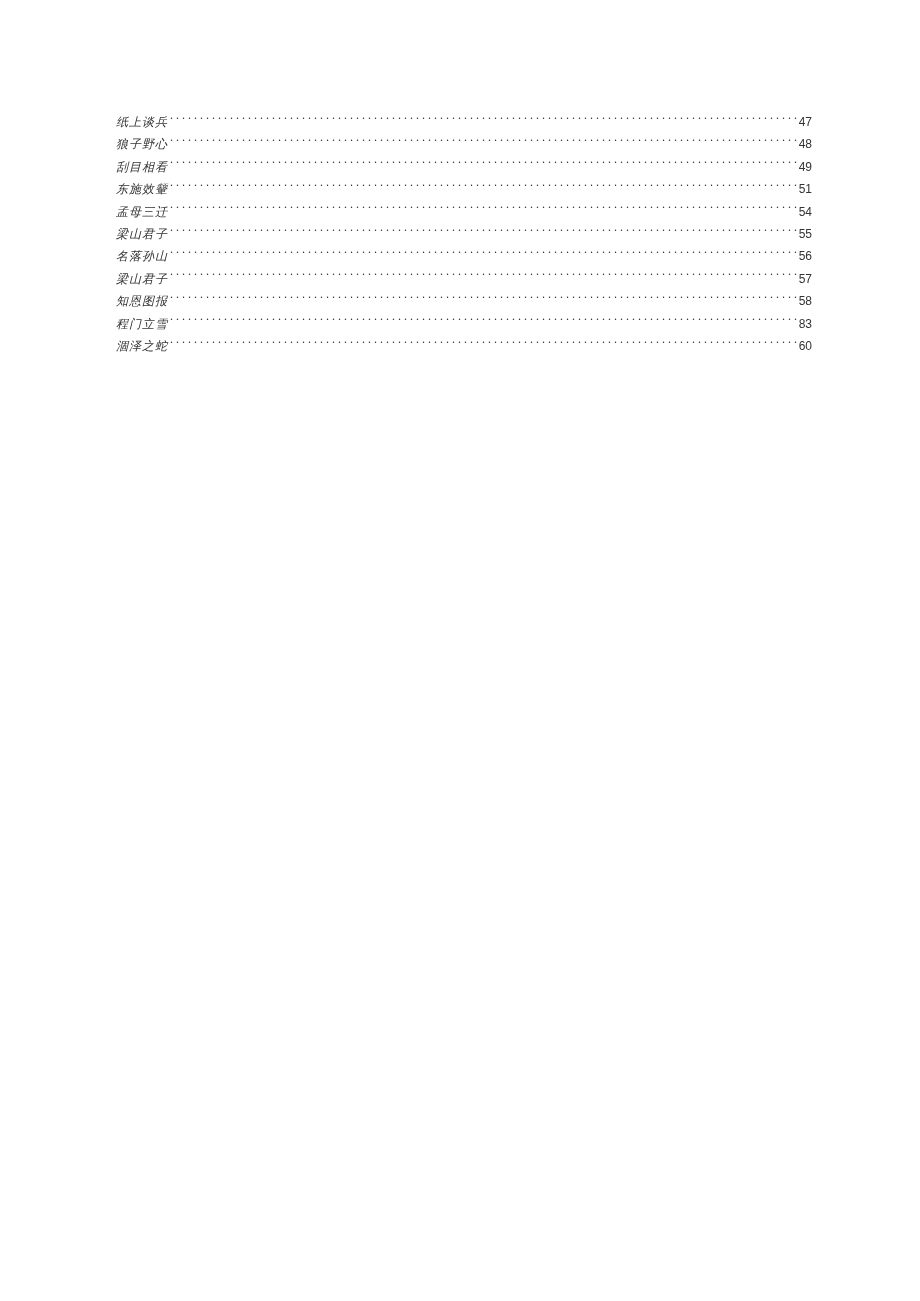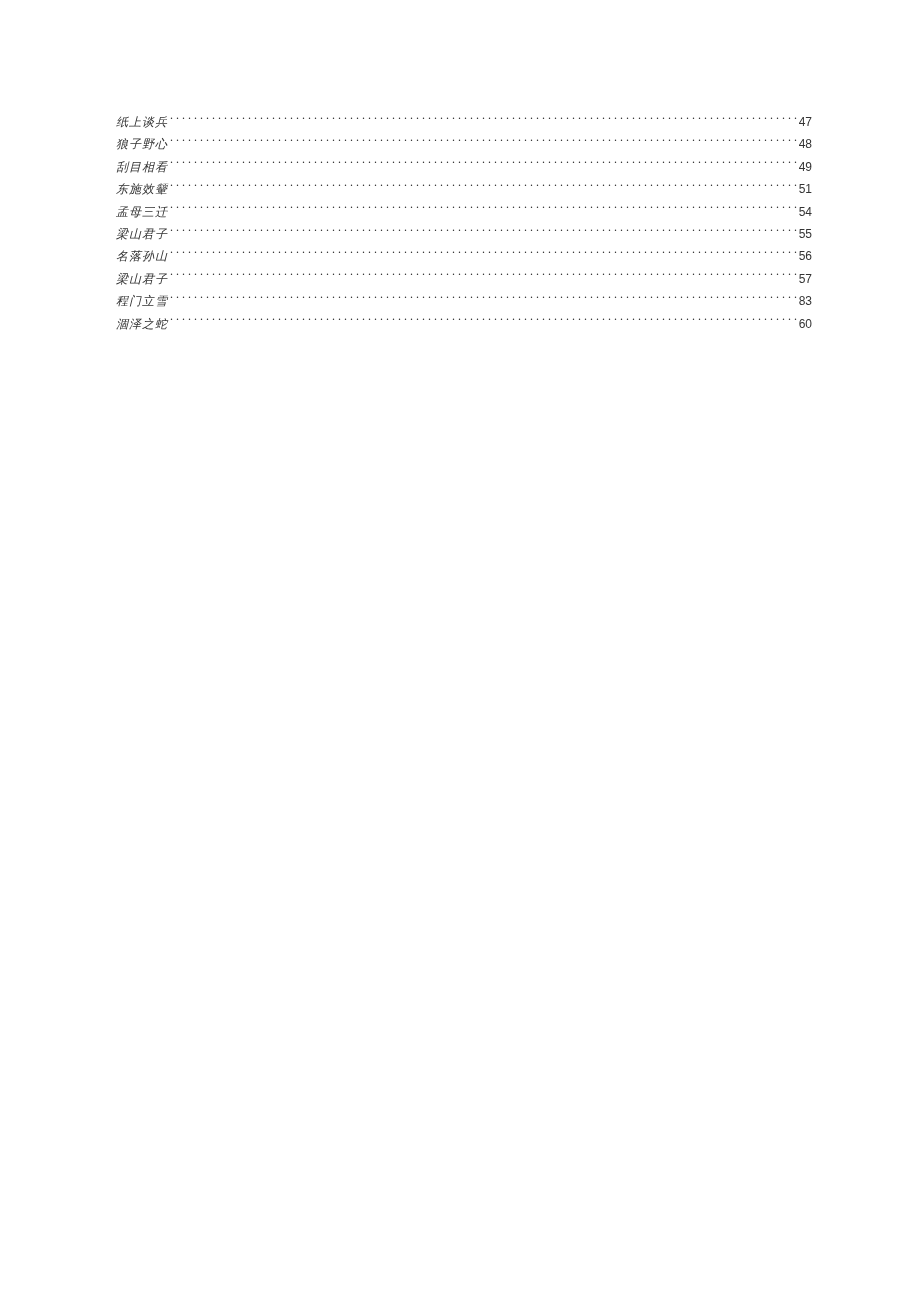--- a/index.html
+++ b/index.html
@@ -85,20 +85,25 @@
     <span class="toc-title">名落孙山</span>
     <span class="toc-dots"></span>
     <span class="toc-page">56</span>
   </div>
   <div class="toc-row">
     <span class="toc-title">梁山君子</span>
     <span class="toc-dots"></span>
     <span class="toc-page">57</span>
   </div>
   <div class="toc-row">
+    <span class="toc-title">知恩图报</span>
+    <span class="toc-dots"></span>
+    <span class="toc-page">58</span>
+  </div>
+  <div class="toc-row">
     <span class="toc-title">程门立雪</span>
     <span class="toc-dots"></span>
     <span class="toc-page">83</span>
   </div>
   <div class="toc-row">
     <span class="toc-title">涸泽之蛇</span>
     <span class="toc-dots"></span>
     <span class="toc-page">60</span>
   </div>
 </div>

